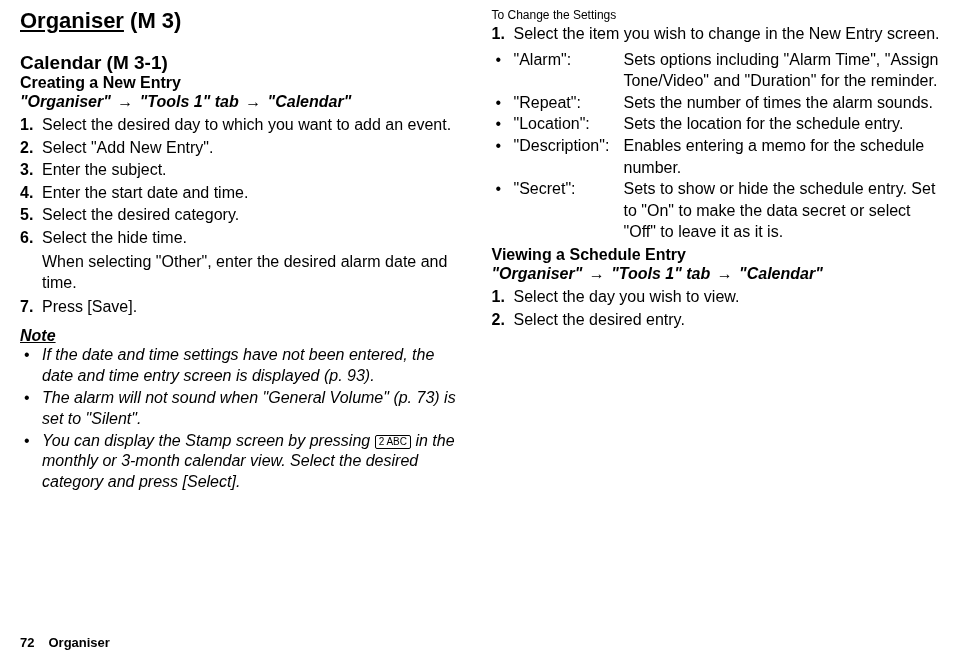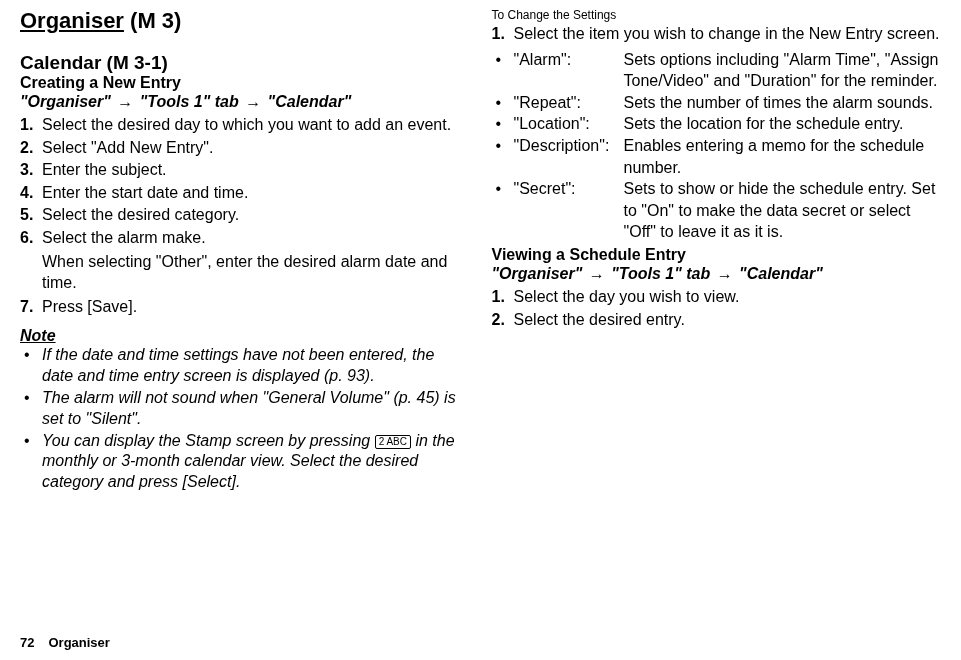--- a/index.html
+++ b/index.html
@@ -172,31 +172,31 @@
       <span class="arrow">→</span>
       <span>"Calendar"</span>
     </div>
 
     <ol class="steps">
       <li>Select the desired day to which you want to add an event.</li>
       <li>Select "Add New Entry".</li>
       <li>Enter the subject.</li>
       <li>Enter the start date and time.</li>
       <li>Select the desired category.</li>
-      <li>Select the alarm make.</li>
+      <li>Select the hide time.</li>
     </ol>
     <div class="step-note">When selecting "Other", enter the desired alarm date and time.</div>
     <ol class="steps" start="7" style="counter-reset: step 6;">
       <li>Press [Save].</li>
     </ol>
 
     <div class="note-label">Note</div>
     <ul class="bullets">
       <li>If the date and time settings have not been entered, the date and time entry screen is displayed (p. 93).</li>
-      <li>The alarm will not sound when "General Volume" (p. 45) is set to "Silent".</li>
+      <li>The alarm will not sound when "General Volume" (p. 73) is set to "Silent".</li>
       <li>
         <span>You can display the Stamp screen by pressing </span><span class="key-icon">2 ABC</span><span> in the monthly or 3-month calendar view. Select the desired category and press [Select].</span>
       </li>
     </ul>
   </div>
 
   <div class="col">
     <div class="col-right-top">To Change the Settings</div>
     <ol class="steps">
       <li>Select the item you wish to change in the New Entry screen.</li>

